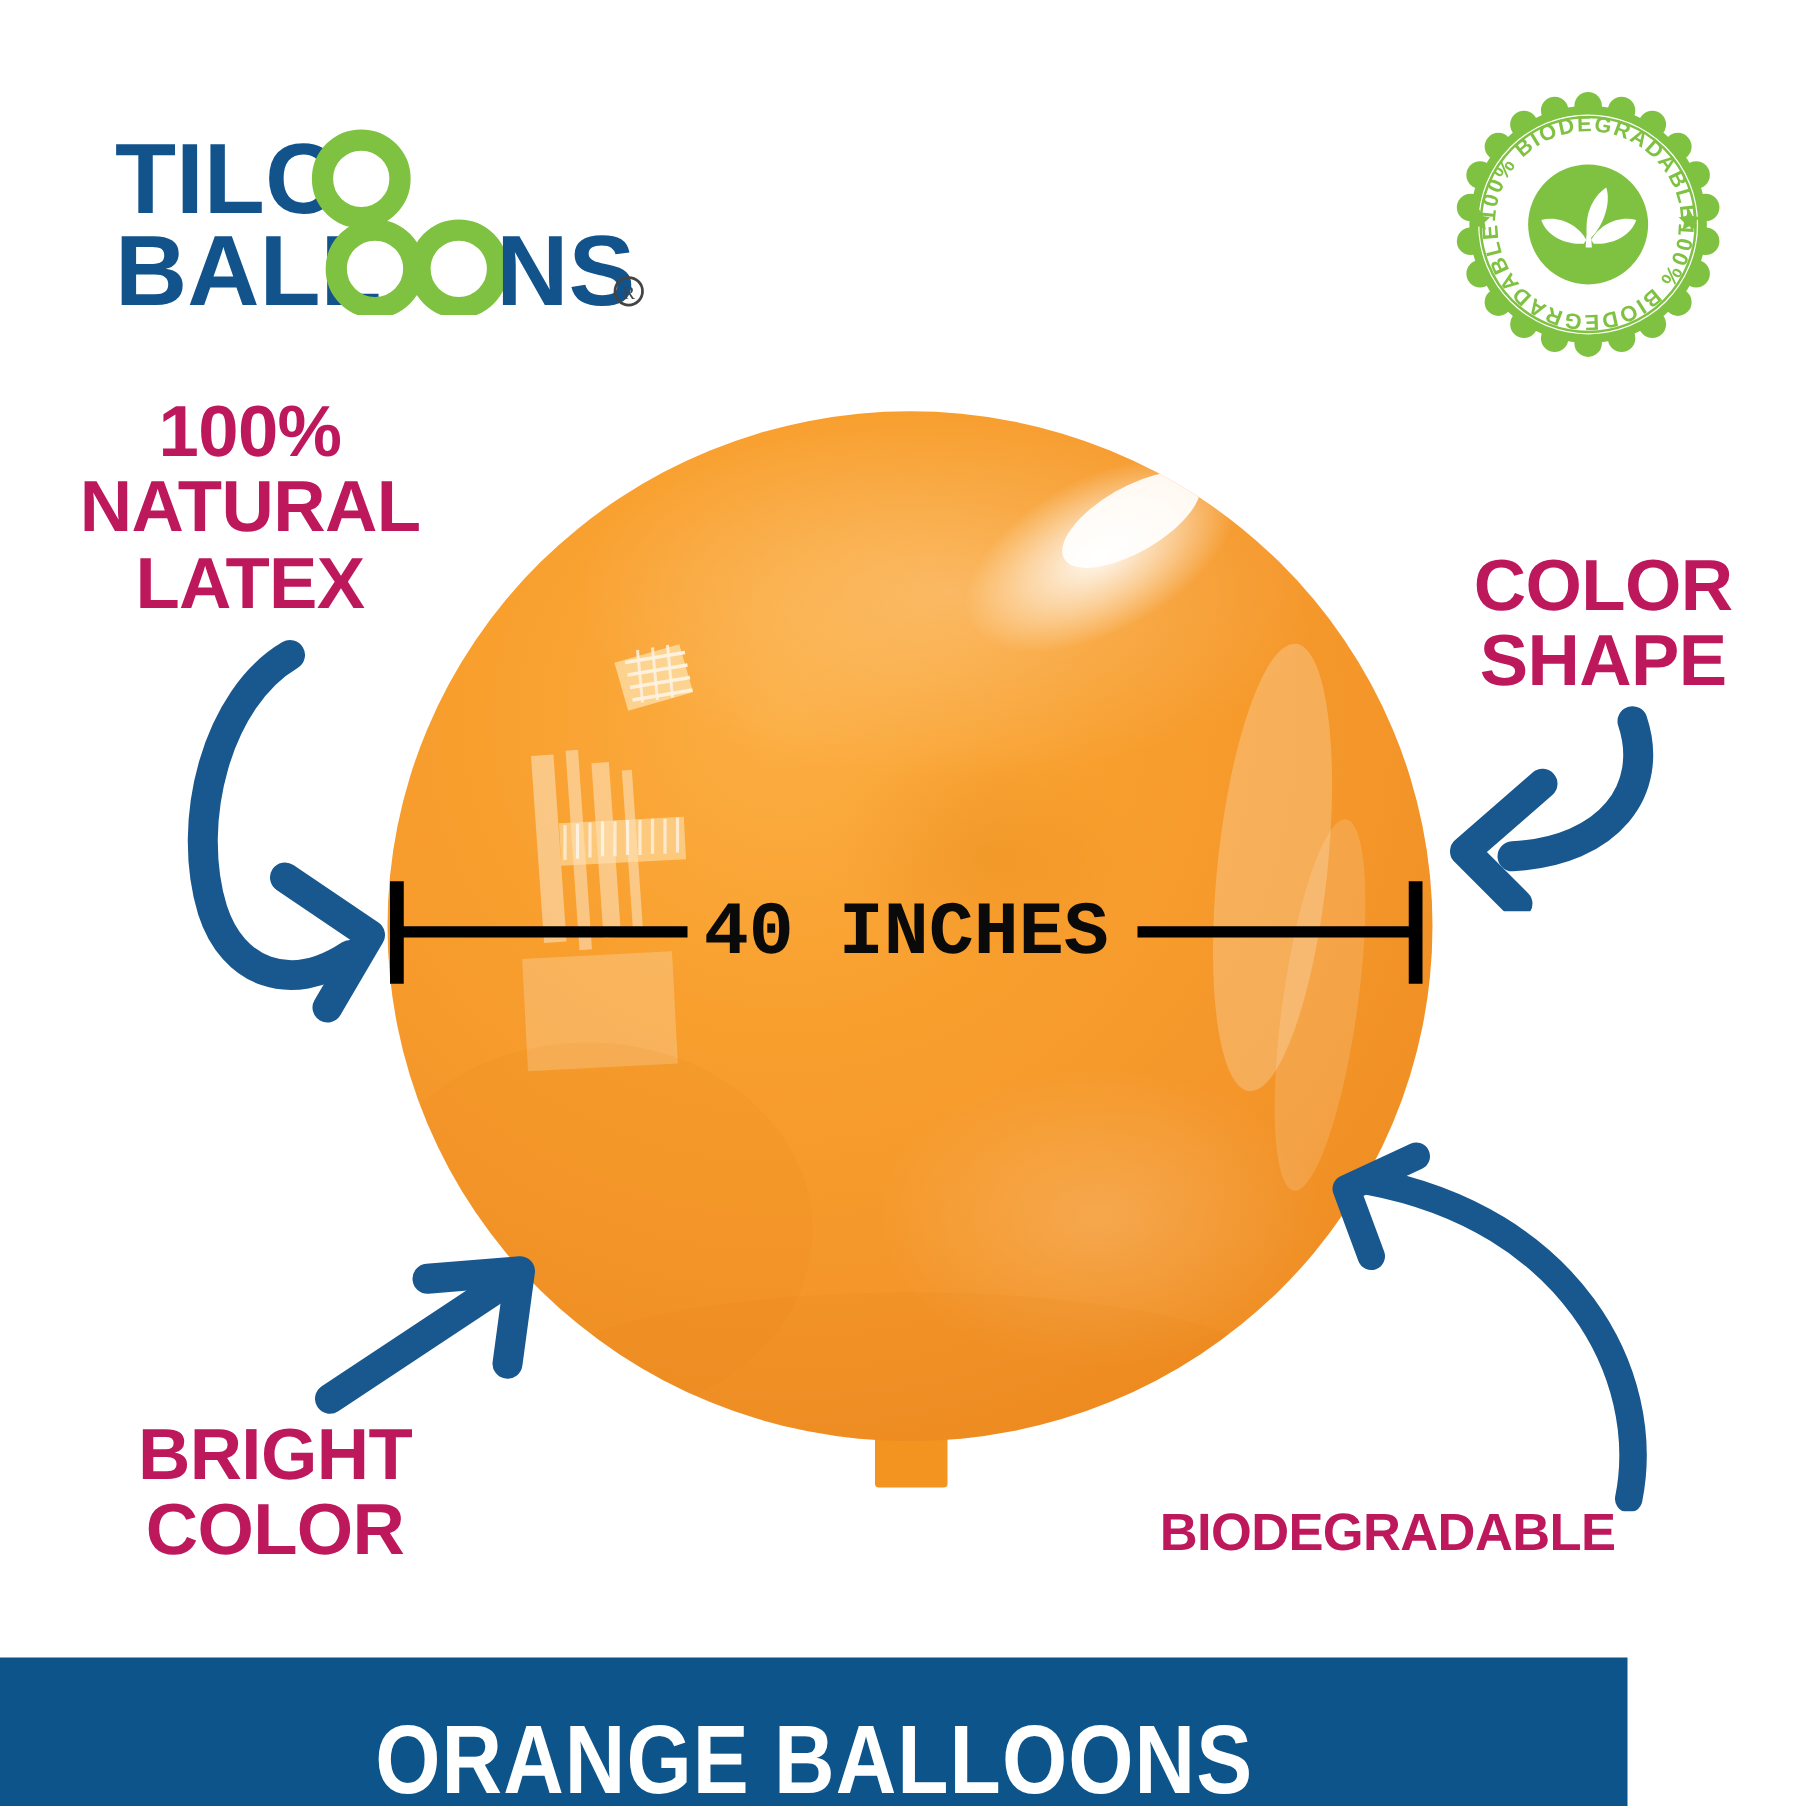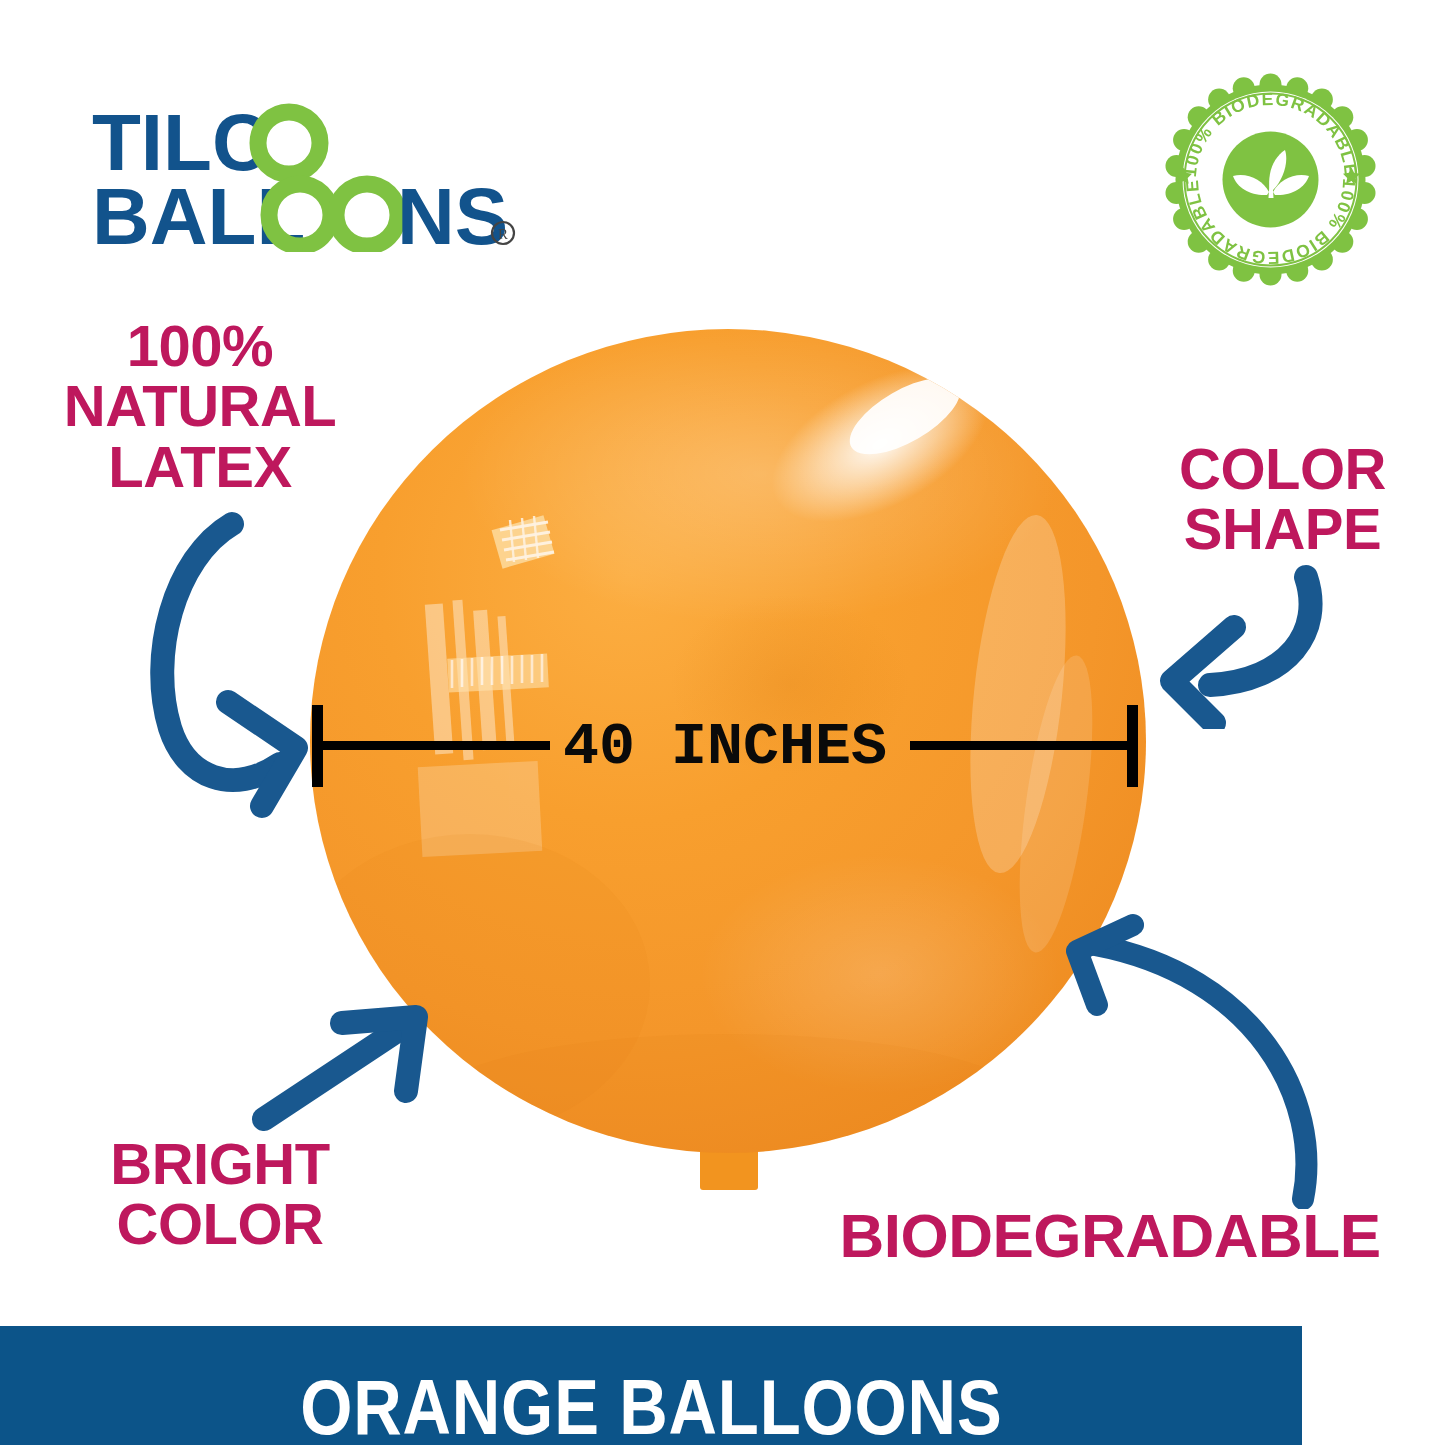--- a/index.html
+++ b/index.html
@@ -75,21 +75,21 @@
     top: 1090px;
     width: 340px;
     text-align: center;
     font-size: 58px;
   }
   #label-biodeg {
     left: 800px;
     top: 1160px;
     width: 620px;
     text-align: center;
-    font-size: 62px;
+    font-size: 42px;
   }
 
   
   #dimension {
     position: absolute;
     left: 310px;
     top: 655px;
     width: 830px;
     height: 95px;
   }

